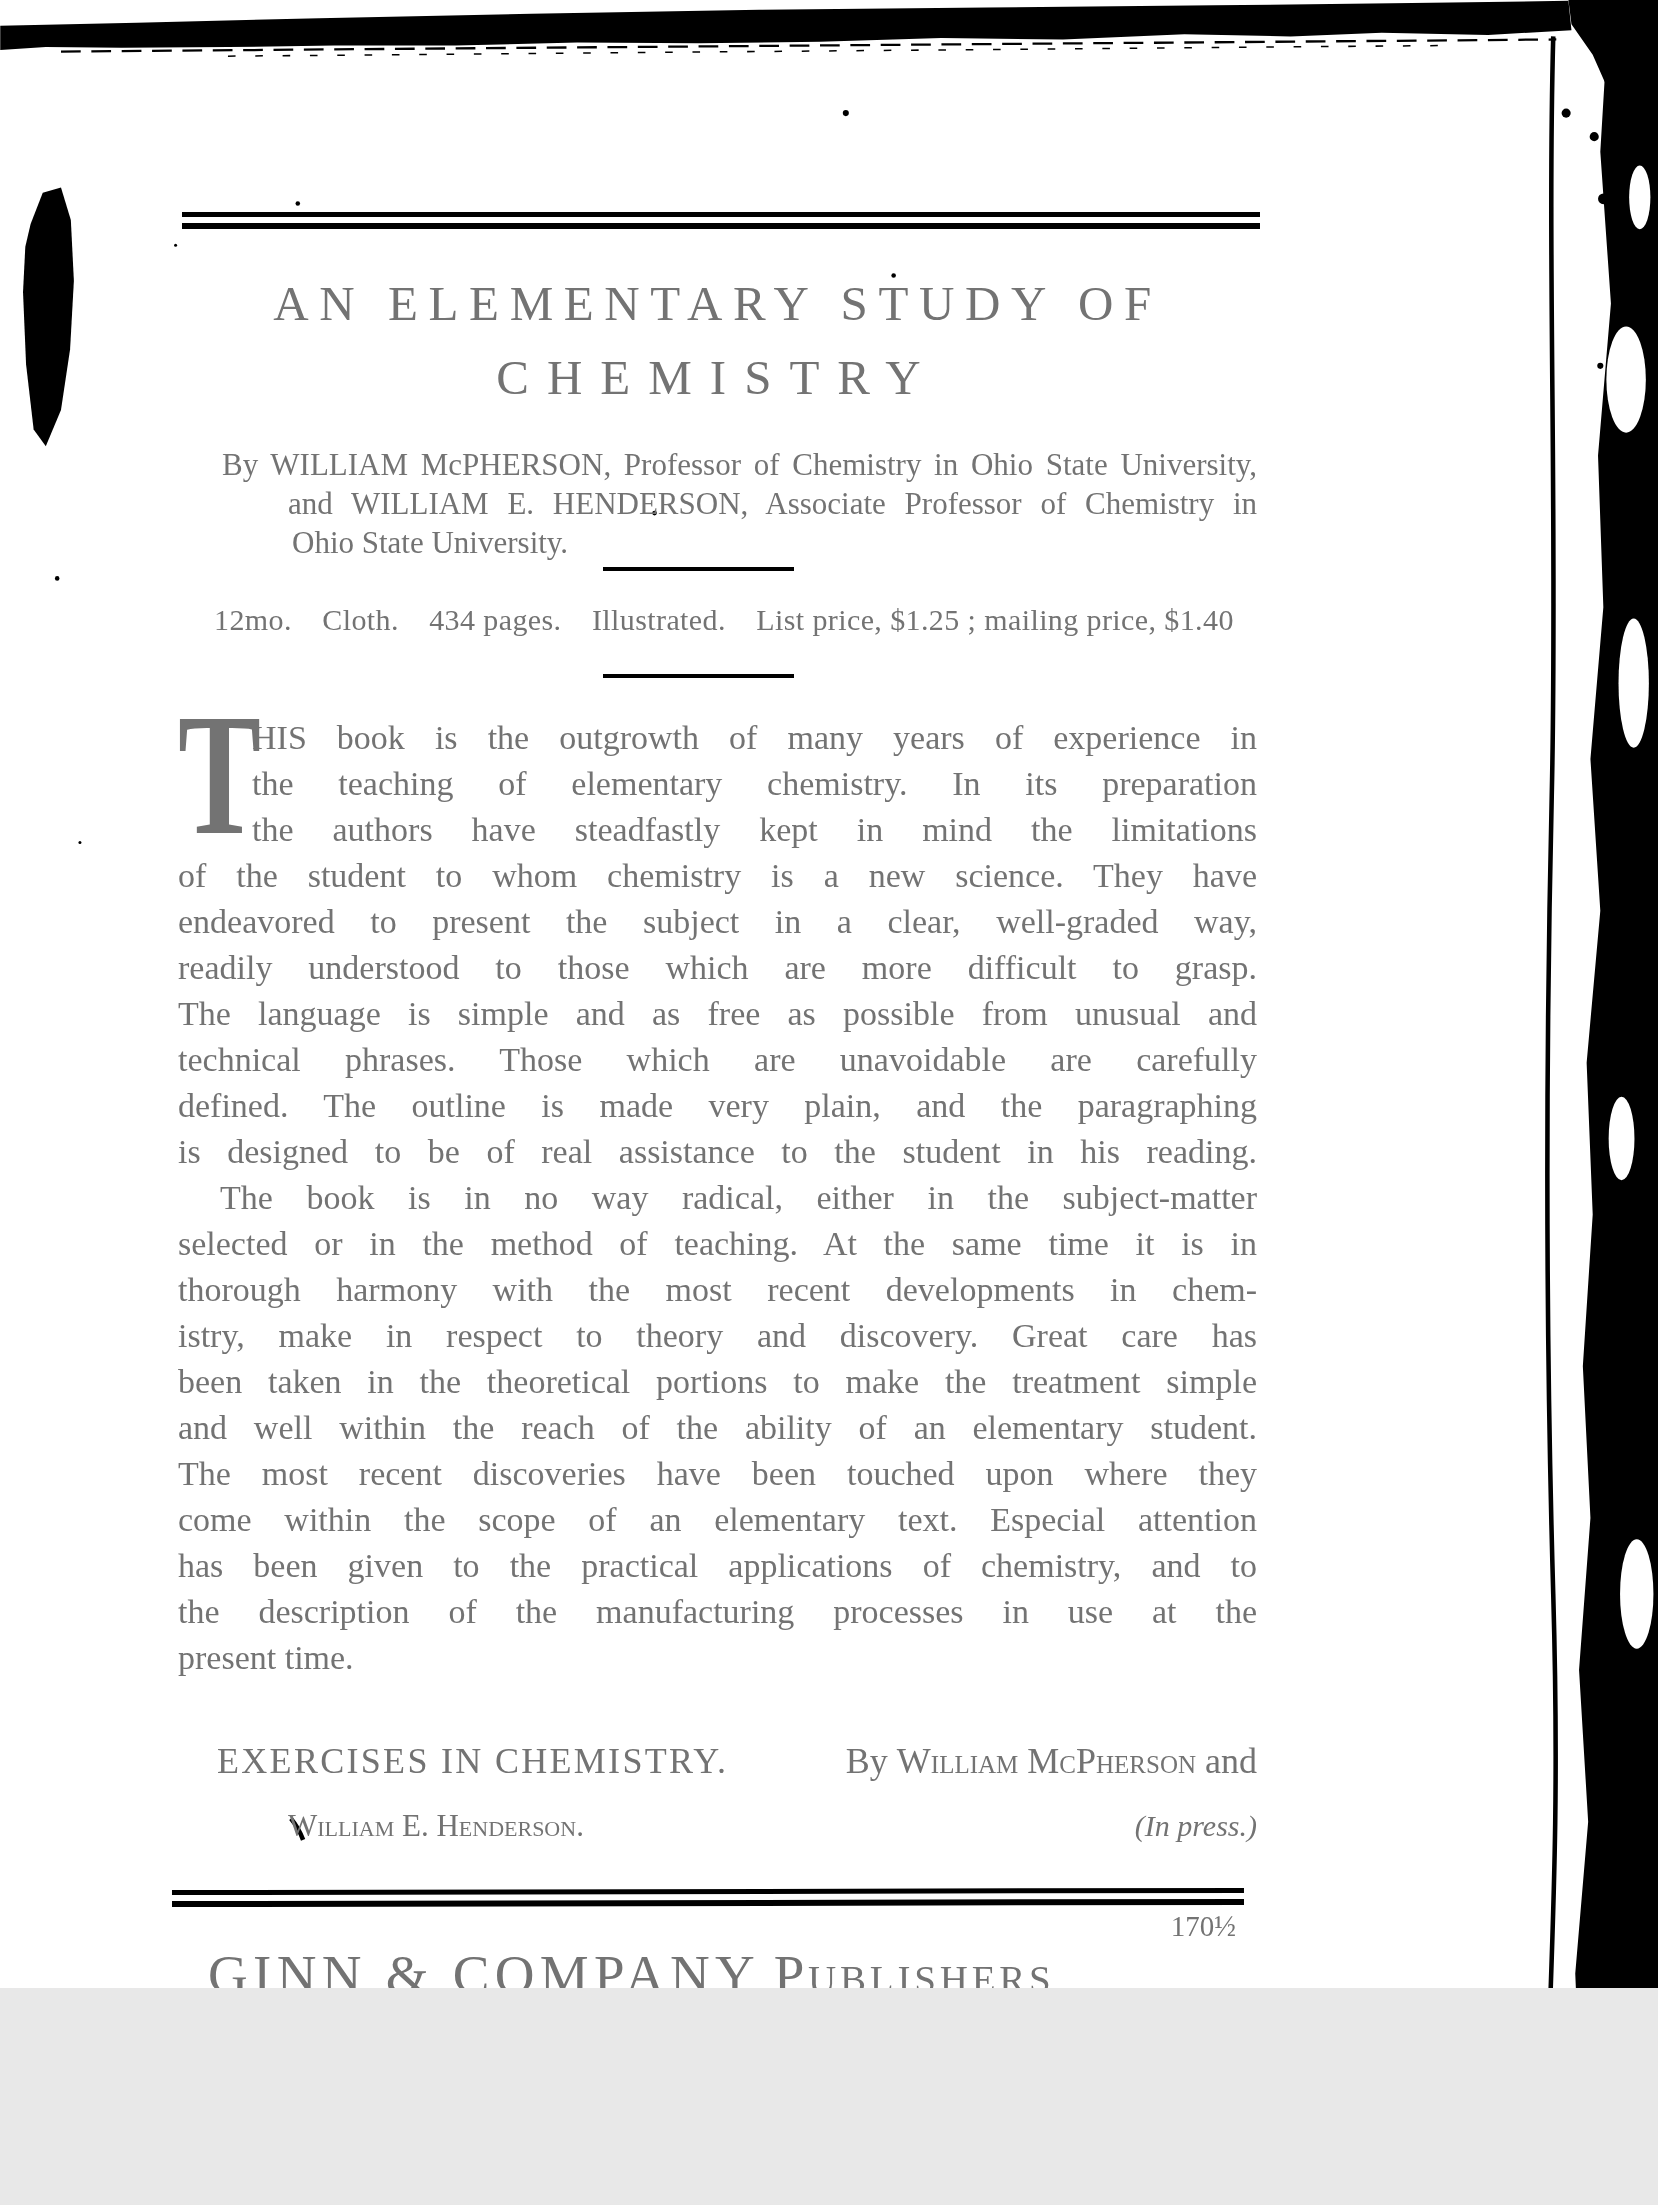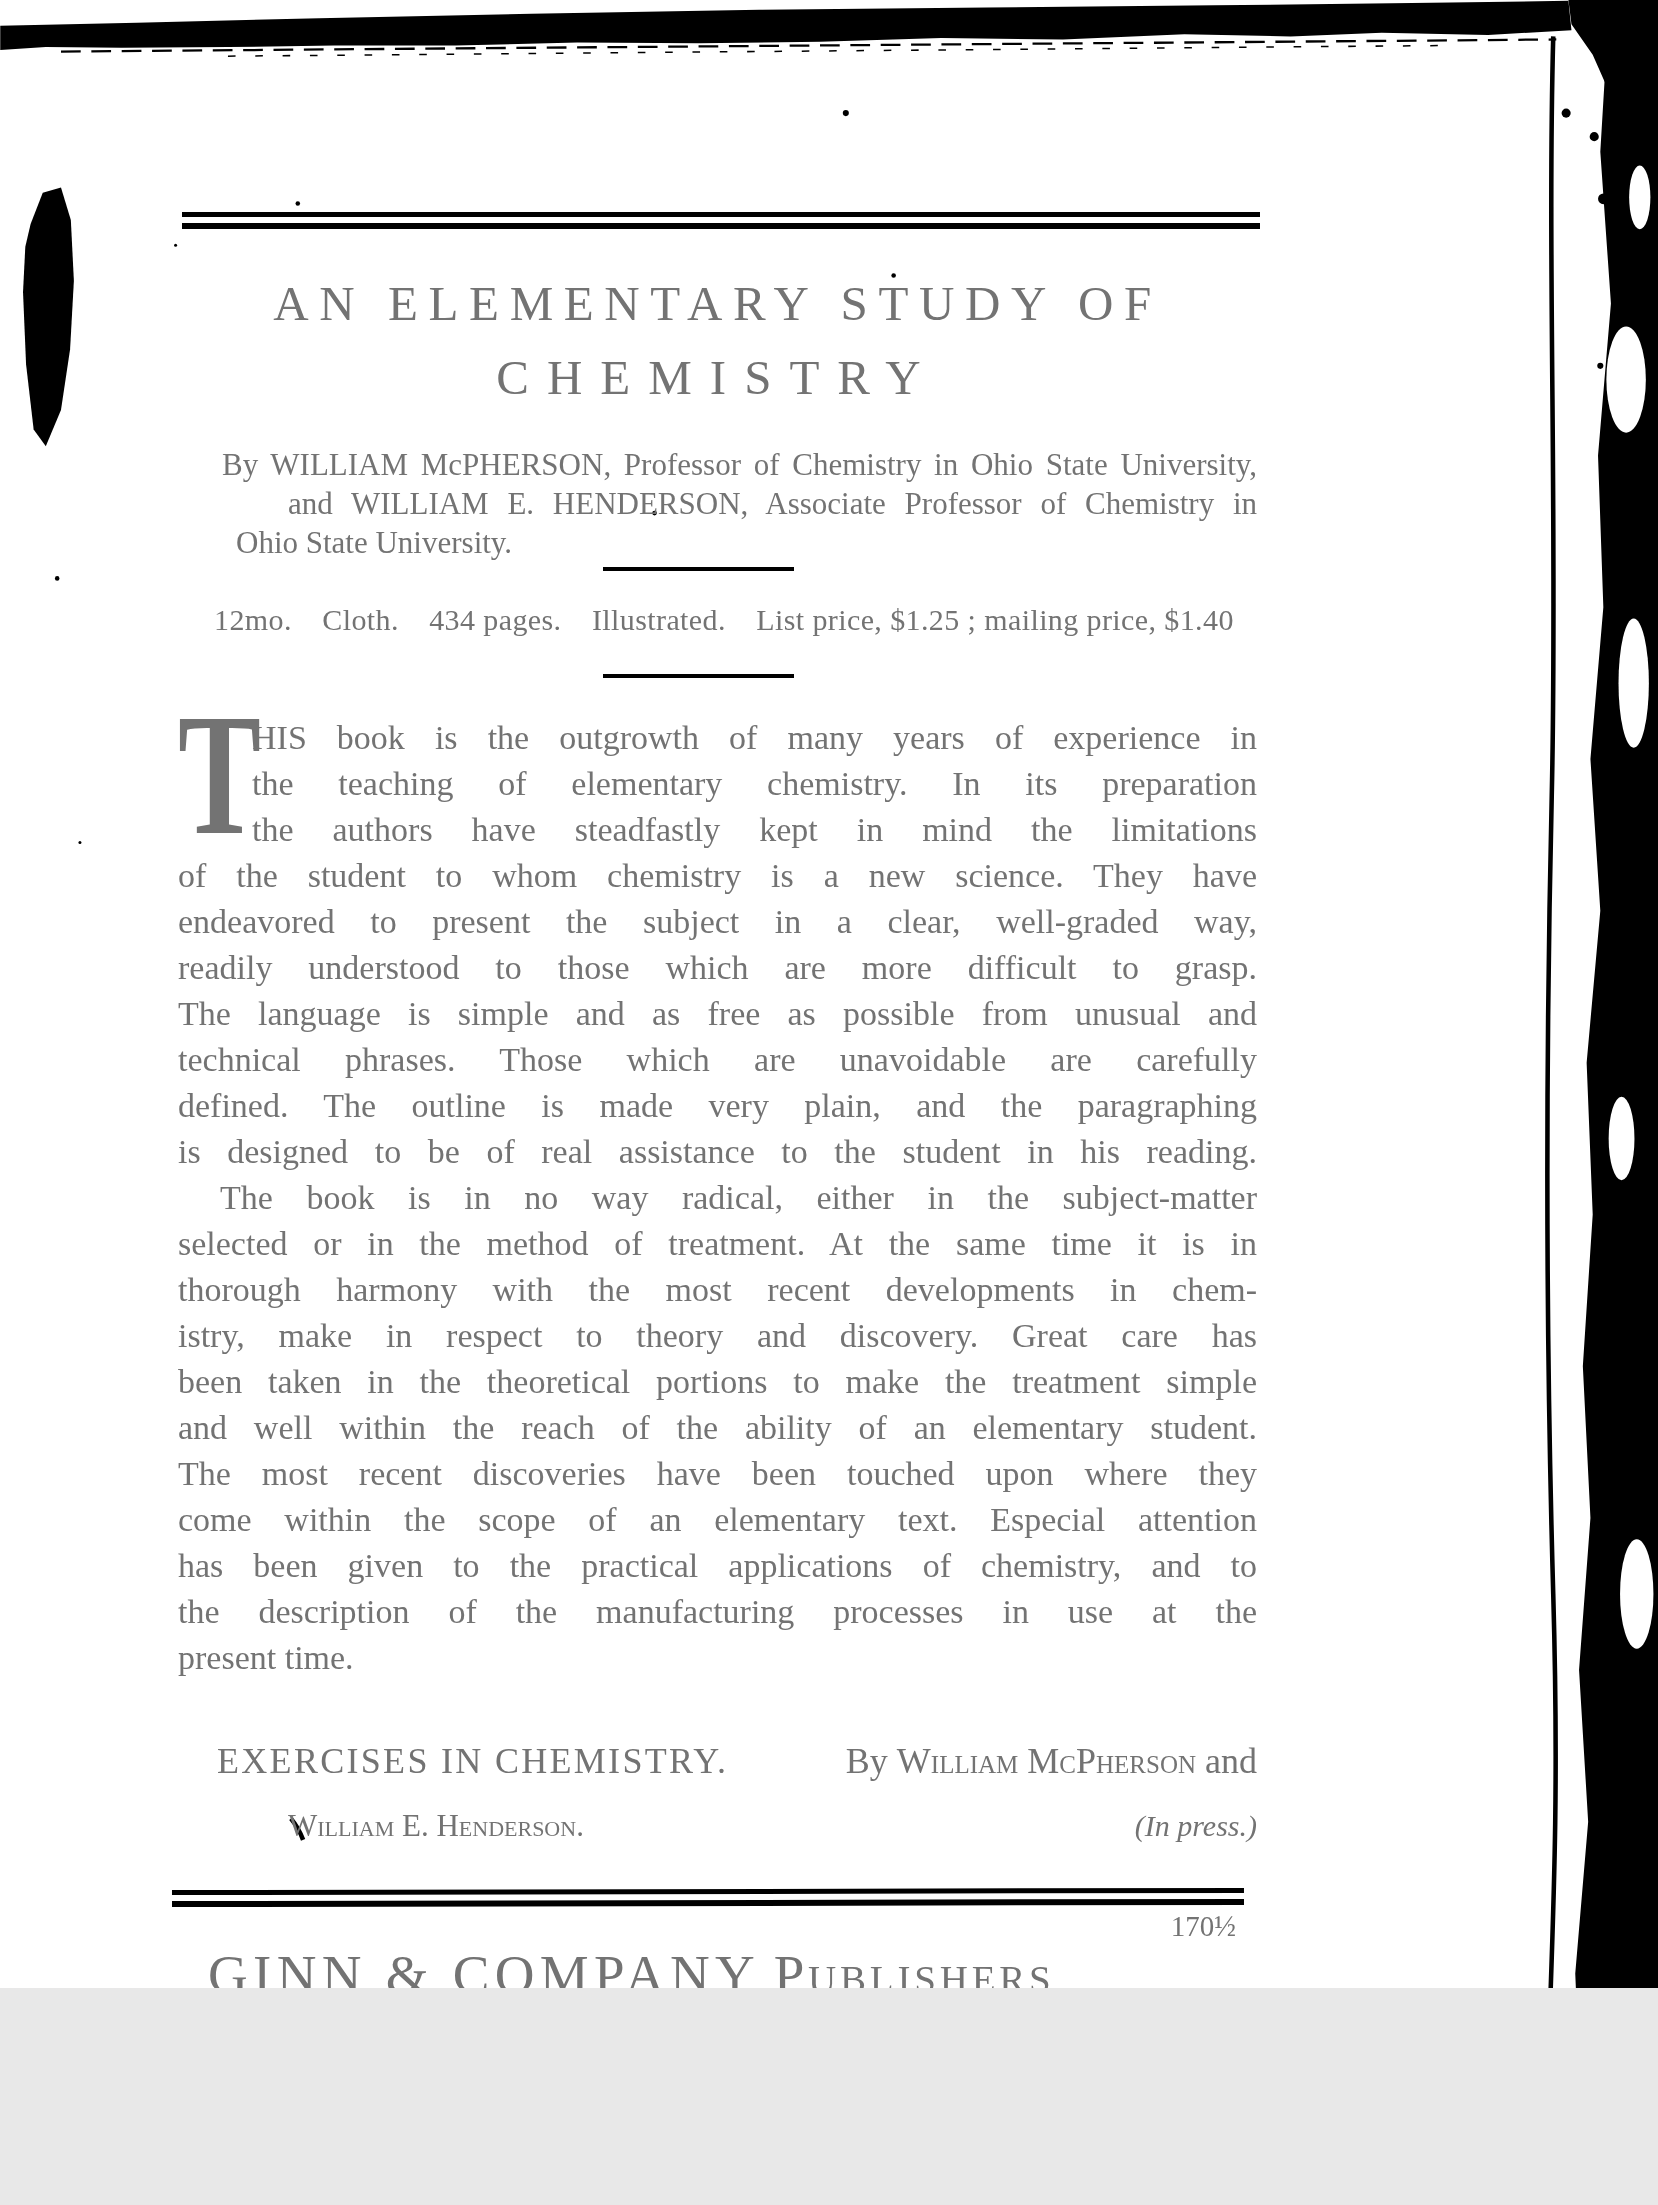--- a/index.html
+++ b/index.html
@@ -25,21 +25,21 @@
     position:absolute;top:267px;left:0;width:100%;
     text-align:center;font-weight:normal;margin:0;
     font-size:49px;line-height:74px;
   }
   .title .t1{letter-spacing:10.6px;}
   .title .t2{letter-spacing:18px;}
 
   .byline{position:absolute;top:445px;left:0;width:100%;font-size:31px;line-height:39px;}
   .byline .b1{display:block;margin-left:44px;text-align:justify;text-align-last:justify;}
   .byline .b2{display:block;margin-left:110px;text-align:justify;text-align-last:justify;}
-  .byline .b3{display:block;margin-left:58px;}
+  .byline .b3{display:block;margin-left:114px;}
 
   .mid-rule{position:absolute;left:425px;width:191px;height:3.8px;background:#000;}
   .mid-rule.r1{top:567px;}
   .mid-rule.r2{top:674px;}
 
   .edition{
     position:absolute;top:603px;left:36px;width:1043px;
     font-size:30px;letter-spacing:0.4px;white-space:nowrap;
   }
 
@@ -164,21 +164,21 @@
         <div class="tline">of the student to whom chemistry is a new science.  They have</div>
         <div class="tline">endeavored to present the subject in a clear, well-graded way,</div>
         <div class="tline">readily understood to those which are more difficult to grasp.</div>
         <div class="tline">The language is simple and as free as possible from unusual and</div>
         <div class="tline">technical phrases.  Those which are unavoidable are carefully</div>
         <div class="tline">defined.  The outline is made very plain, and the paragraphing</div>
         <div class="tline">is designed to be of real assistance to the student in his reading.</div>
       </div>
       <div>
         <div class="tline indent">The book is in no way radical, either in the subject-matter</div>
-        <div class="tline">selected or in the method of treatment.  At the same time it is in</div>
+        <div class="tline">selected or in the method of teaching.  At the same time it is in</div>
         <div class="tline">thorough harmony with the most recent developments in chem-</div>
         <div class="tline">istry, make in respect to theory and discovery.  Great care has</div>
         <div class="tline">been taken in the theoretical portions to make the treatment simple</div>
         <div class="tline">and well within the reach of the ability of an elementary student.</div>
         <div class="tline">The most recent discoveries have been touched upon where they</div>
         <div class="tline">come within the scope of an elementary text.  Especial attention</div>
         <div class="tline">has been given to the practical applications of chemistry, and to</div>
         <div class="tline">the description of the manufacturing processes in use at the</div>
         <div class="tline lastline">present time.</div>
       </div>

